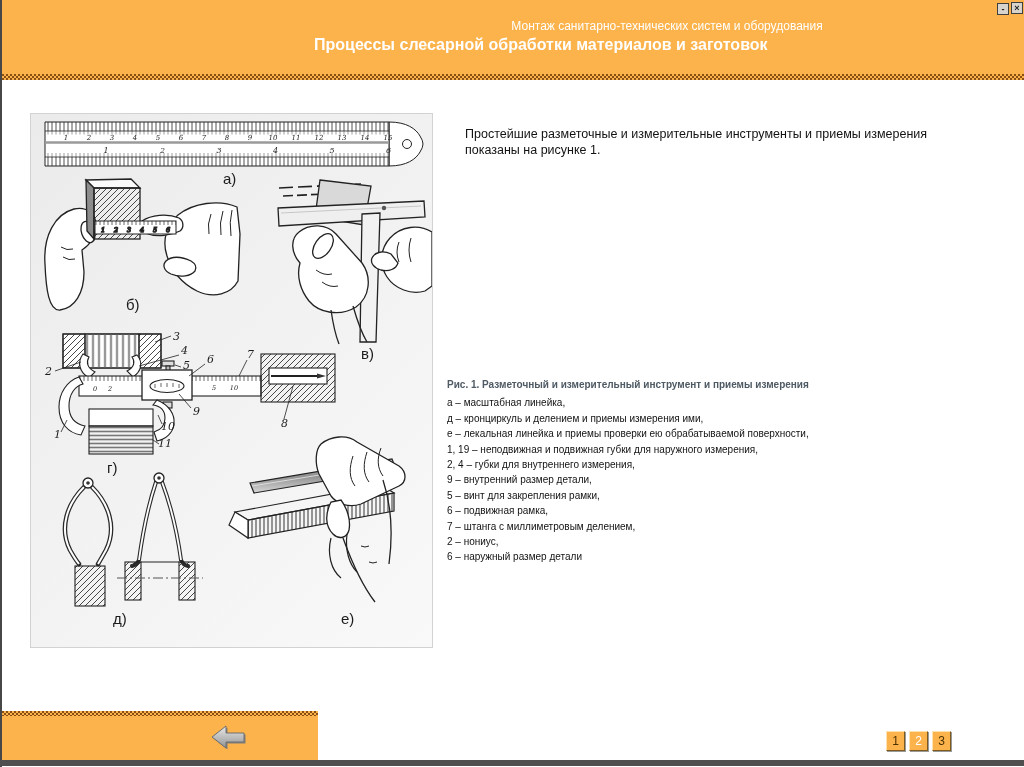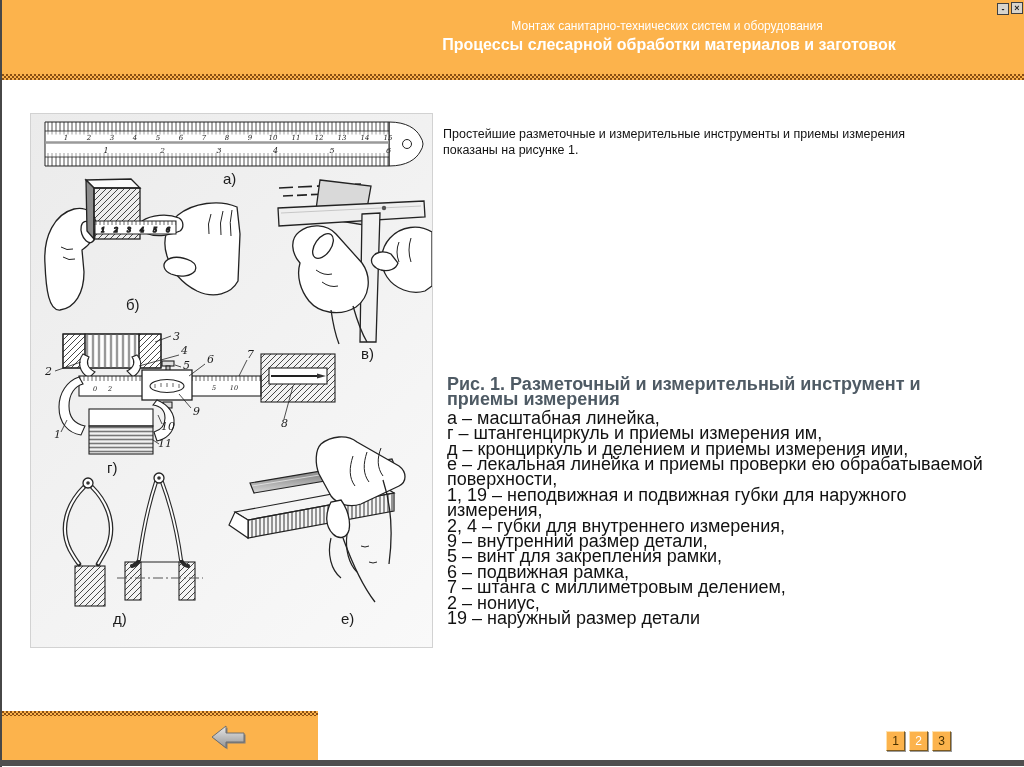--- a/index.html
+++ b/index.html
@@ -12,31 +12,31 @@
   .edge-bottom{position:absolute;left:0;top:760px;width:1024px;height:6px;background:#4f4f4f;}
   
   .header{position:absolute;left:0;top:0;width:1024px;height:74px;background:#fcb34c;}
   .checker{
     background-color:#fcb34c;
     background-image:conic-gradient(#8a4f12 0 25%, transparent 0 50%, #8a4f12 0 75%, transparent 0);
     background-size:4px 4px;
   }
   .header-checker{position:absolute;left:0;top:74px;width:1024px;height:6px;}
   .title-small{position:absolute;left:312px;top:6px;width:710px;text-align:center;color:#ffffff;font-size:12px;margin-top:13px;}
-  .title-main{position:absolute;left:314px;top:36px;width:710px;text-align:center;color:#ffffff;font-size:16px;font-weight:bold;}
+  .title-main{position:absolute;left:314px;top:36px;width:710px;text-align:left;color:#ffffff;font-size:16px;font-weight:bold;}
   .win-btn{position:absolute;width:12px;height:12px;background:#d8d4cb;border:1px solid #3f3f3f;
     color:#222;font-size:9px;line-height:10px;text-align:center;font-weight:bold;cursor:default;box-sizing:border-box;}
   .btn-min{left:997px;top:3px;}
   .btn-close{left:1011px;top:2px;}
   
   .figure-panel{position:absolute;left:30px;top:113px;width:401px;height:533px;
     background:linear-gradient(135deg,#ebebeb,#f9f9f9);border:1px solid #d2d2d2;}
   
-  .intro{position:absolute;left:443px;top:127px;width:535px;font-size:12.5px;line-height:15.5px;color:#121212;}
-  .caption{position:absolute;left:447px;top:377px;width:545px;font-size:18px;line-height:15.4px;color:#121212;}
+  .intro{position:absolute;left:465px;top:127px;width:535px;font-size:12.5px;line-height:15.5px;color:#121212;}
+  .caption{position:absolute;left:447px;top:377px;width:545px;font-size:10px;line-height:15.4px;color:#121212;}
   .caption-title{font-weight:bold;color:#4e5a64;margin-bottom:3px;}
   
   .back-box{position:absolute;left:0;top:711px;width:318px;height:49px;background:#fcb34c;}
   .back-checker{position:absolute;left:0;top:0;width:100%;height:5px;}
   .back-btn{position:absolute;left:210px;top:14px;width:38px;height:26px;cursor:pointer;}
   
   .pager{position:absolute;left:886px;top:731px;display:flex;gap:4px;}
   .page-btn{width:19px;height:20px;background:#fcb34c;box-sizing:border-box;
     border-top:1px solid #ffe2ae;border-left:1px solid #ffe2ae;
     border-right:1px solid #7d5a1e;border-bottom:1px solid #7d5a1e;
@@ -263,31 +263,30 @@
 </div>
 
 <div class="intro">
   <div>Простейшие разметочные и измерительные  инструменты и приемы измерения</div>
   <div>показаны на рисунке 1.</div>
 </div>
 
 <div class="caption">
   <div class="caption-title">Рис. 1. Разметочный и измерительный инструмент и приемы измерения</div>
   <div>а – масштабная линейка,</div>
-  <div>г – штангенциркуль и приемы измерения им,</div>
   <div>д – кронциркуль и делением и приемы измерения ими,</div>
   <div>е – лекальная линейка и приемы проверки ею обрабатываемой поверхности,</div>
   <div>1, 19 – неподвижная и подвижная губки для наружного измерения,</div>
   <div>2, 4 – губки для внутреннего измерения,</div>
   <div>9 – внутренний размер детали,</div>
   <div>5 – винт для закрепления рамки,</div>
   <div>6 – подвижная рамка,</div>
   <div>7 – штанга с миллиметровым делением,</div>
   <div>2 – нониус,</div>
-  <div>19 – наружный размер детали</div>
+  <div>6 – наружный размер детали</div>
 </div>
 
 <div class="back-box">
   <div class="back-checker checker"></div>
   <div class="back-btn">
     <svg width="38" height="26" viewBox="0 0 38 26">
       <defs>
         <linearGradient id="arrowg" x1="0" y1="0" x2="0" y2="1">
           <stop offset="0" stop-color="#e9e9e9"></stop>
             <stop offset="1" stop-color="#939393"></stop>

